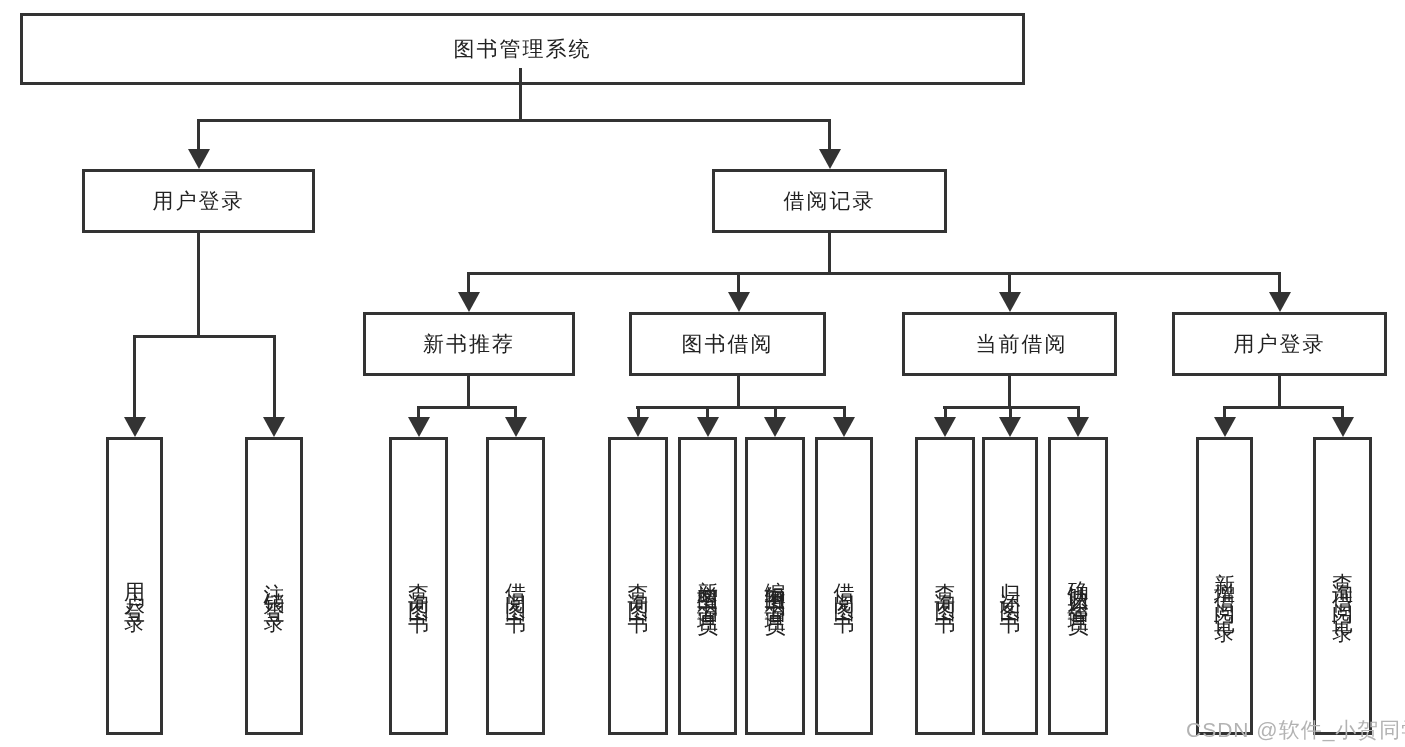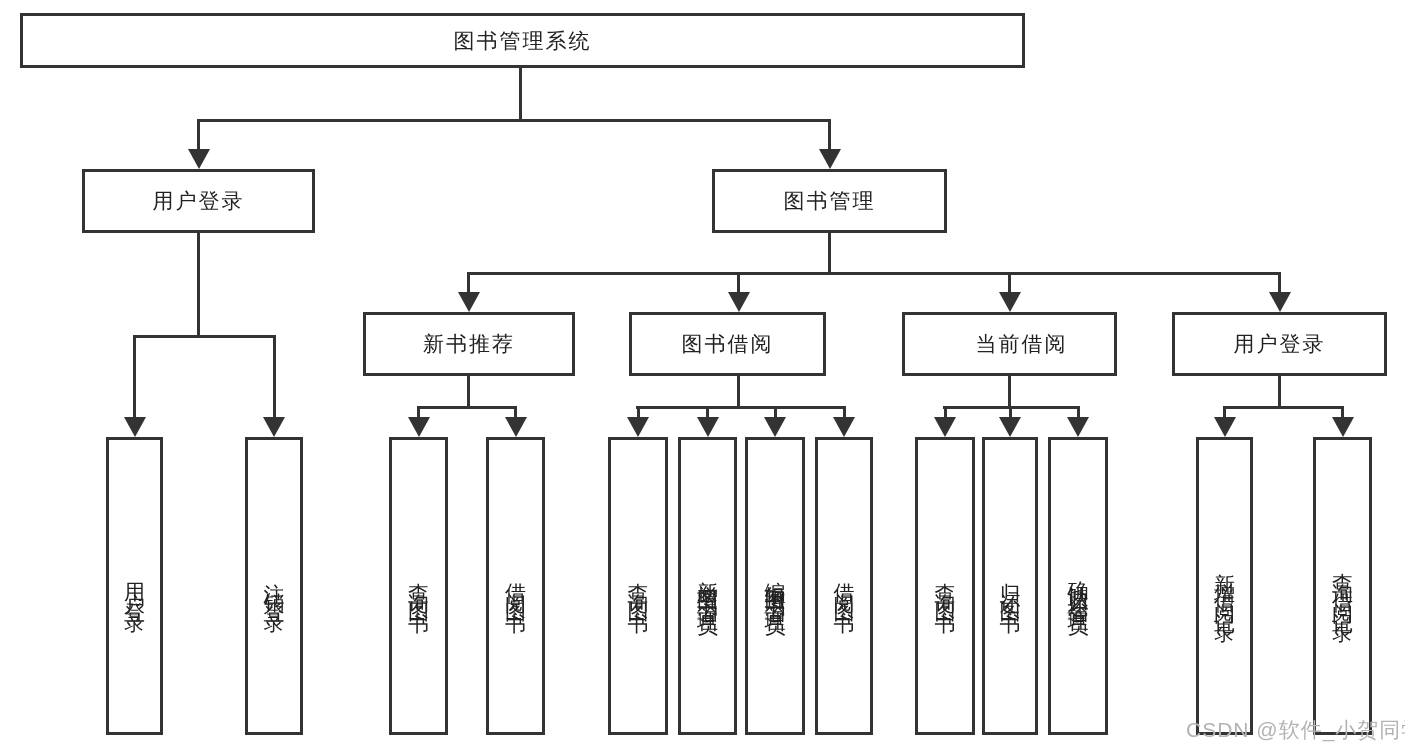--- a/index.html
+++ b/index.html
@@ -45,31 +45,31 @@
     letter-spacing:1px;
     white-space:nowrap;
     z-index:5;
   }
 </style>
 </head>
 <body>
 
 <div class="canvas">
 
-  <div class="node hnode" style="left:20px;top:13px;width:1005px;height:55px;font-family:Liberation Mono, monospace;">图书管理系统</div>
+  <div class="node hnode" style="left:20px;top:13px;width:1005px;height:72px;font-family:Liberation Mono, monospace;">图书管理系统</div>
 
   <div class="vline" style="left:519px;top:68px;height:51px;"></div>
   <div class="hline" style="left:197px;top:119px;width:634px;"></div>
   <div class="vline" style="left:197px;top:119px;height:32px;"></div>
   <div class="arrow" style="left:188px;top:149px;"></div>
   <div class="vline" style="left:828px;top:119px;height:32px;"></div>
   <div class="arrow" style="left:819px;top:149px;"></div>
 
   <div class="node hnode" style="left:82px;top:169px;width:233px;">用户登录</div>
-  <div class="node hnode" style="left:712px;top:169px;width:235px;">图书管理</div>
+  <div class="node hnode" style="left:712px;top:169px;width:235px;">借阅记录</div>
 
   <div class="vline" style="left:197px;top:233px;height:102px;"></div>
   <div class="hline" style="left:133px;top:335px;width:143px;"></div>
   <div class="vline" style="left:133px;top:335px;height:84px;"></div>
   <div class="arrow" style="left:124px;top:417px;"></div>
   <div class="vline" style="left:273px;top:335px;height:84px;"></div>
   <div class="arrow" style="left:263px;top:417px;"></div>
 
   <div class="node vnode" style="left:106px;width:57px;">用户登录</div>
   <div class="node vnode" style="left:245px;width:58px;">注销登录</div>

